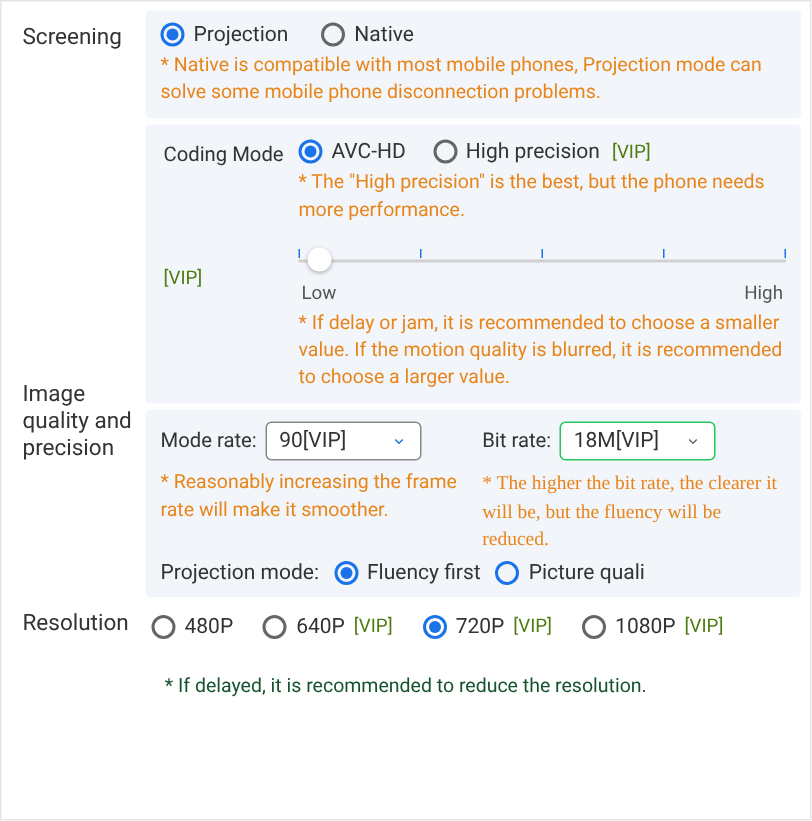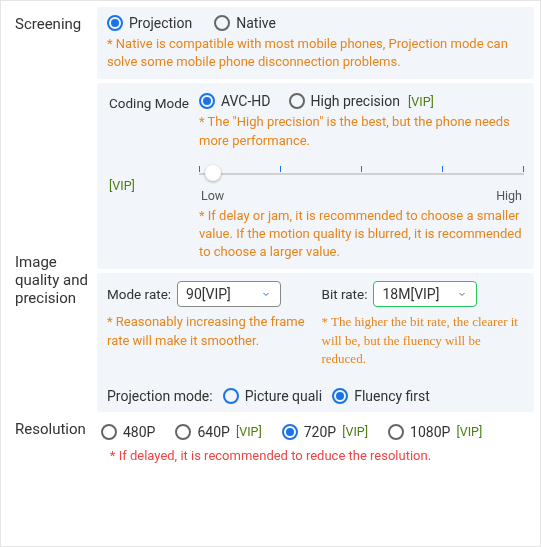--- a/index.html
+++ b/index.html
@@ -43,23 +43,23 @@
   display: flex; align-items: center; justify-content: space-between;
   border: 1px solid #22c55e; border-radius: 4px; padding: 4px 8px;
   background: #fff; min-width: 104px; cursor: pointer;
 }
 .sel.dark { border-color: #888; }
 .chevron { width: 12px; height: 12px; }
 .twocol { display: flex; gap: 12px; }
 .half { flex: 1; }
 .half .field { display: flex; align-items: center; gap: 6px; }
 .half .fl { font-size: 13.5px; color: #333; }
-.proj-row { display: flex; align-items: center; gap: 10px; margin-top: 20px; }
+.proj-row { display: flex; align-items: center; gap: 10px; margin-top: 6px; }
 .res-row { display: flex; align-items: center; gap: 20px; padding: 6px 4px 2px 4px; }
-.center-hint { color: #ef4444; font-size: 13px; text-align: center; margin-top: 4px; }
+.center-hint { color: #14532d; font-size: 13px; text-align: center; margin-top: 20px; }
 </style>
 </head>
 <body>
 
 <div class="row">
   <div class="label-col">Screening</div>
   <div class="content-col">
     <div class="panel">
       <div class="radio-row">
         <div class="radio-item">
@@ -147,26 +147,26 @@
                   <path d="M7 10l5 5 5-5" fill="none" stroke="#666" stroke-width="2"></path>
                 </svg>
             </div>
           </div>
           <div class="hint" style="margin-top:6px;font-family:Liberation Serif, serif;">* The higher the bit rate, the clearer it will be, but the fluency will be reduced.</div>
         </div>
       </div>
       <div class="proj-row">
         <span>Projection mode:</span>
         <div class="radio-item">
+          <span class="radio-circle selected"></span>
+          <span>Fluency first</span>
+        </div>
+        <div class="radio-item">
           <span class="radio-circle" style="border-color:#1a73e8;"></span>
           <span>Picture quali</span>
-        </div>
-        <div class="radio-item">
-          <span class="radio-circle selected"></span>
-          <span>Fluency first</span>
         </div>
       </div>
     </div>
   </div>
 </div>
 
 <div class="row" style="align-items:center; margin-top:2px;">
   <div class="label-col" style="padding-top:4px;">Resolution</div>
   <div class="content-col">
     <div class="res-row" id="res-row">

